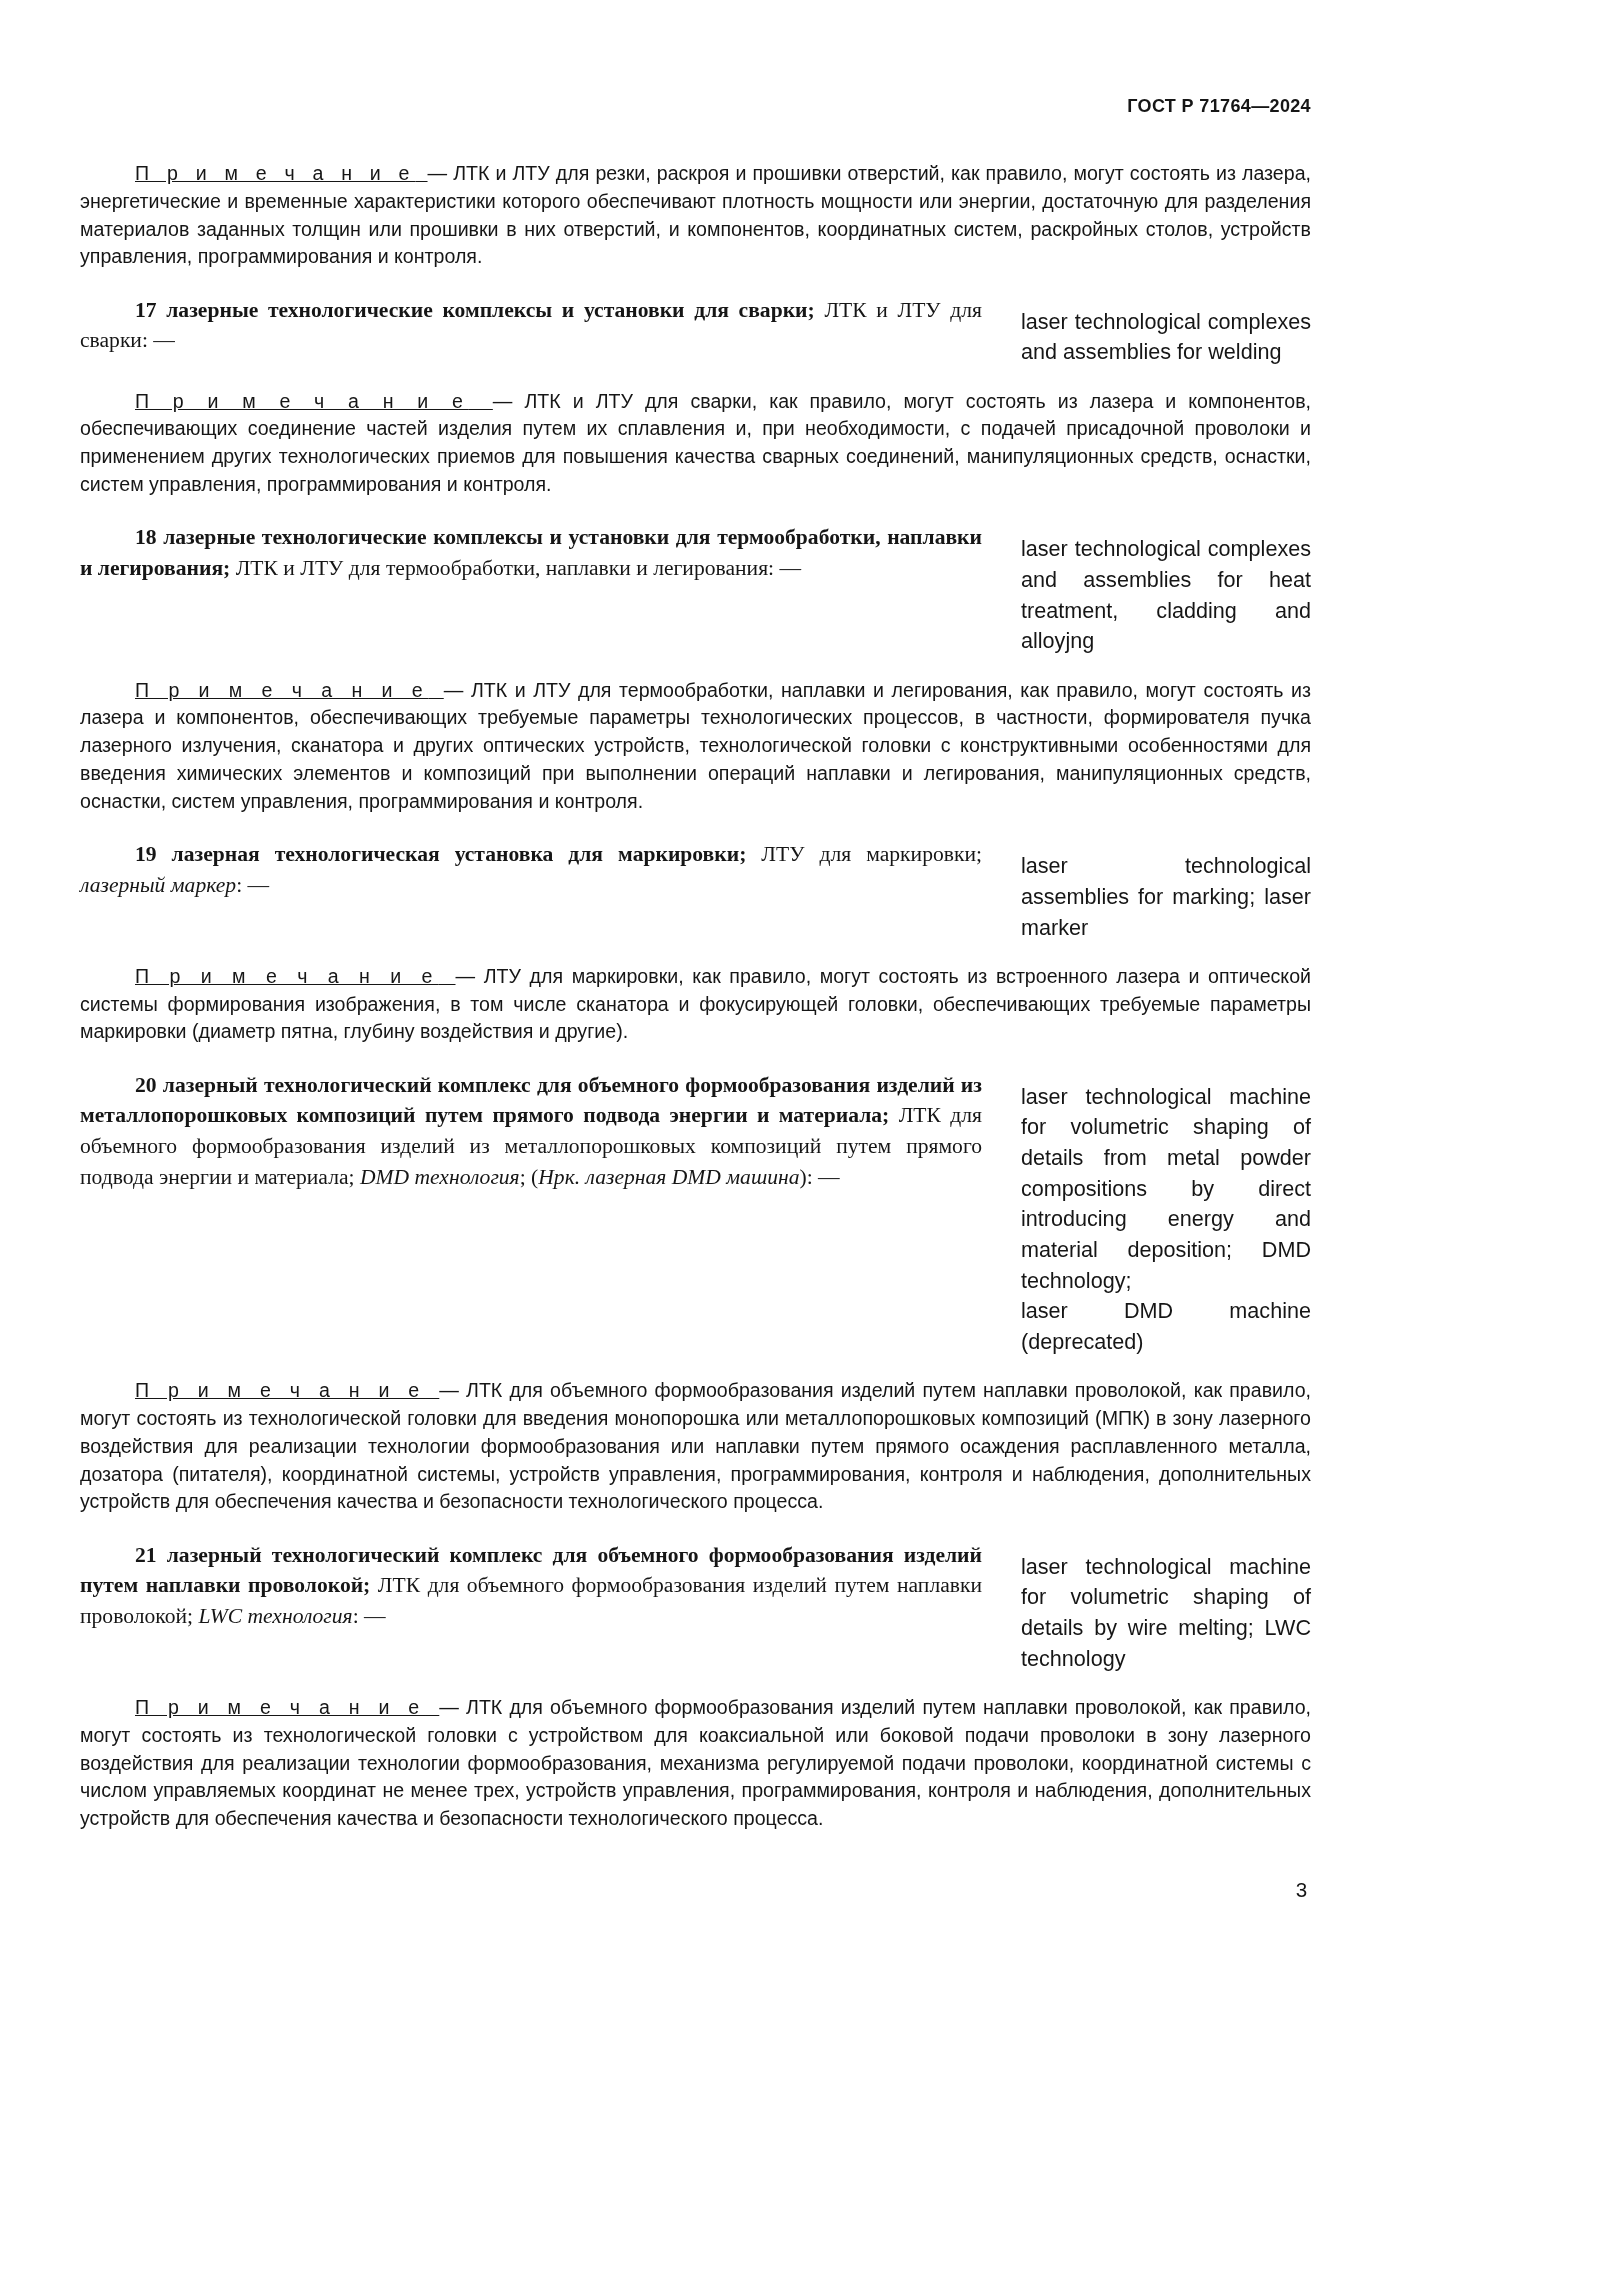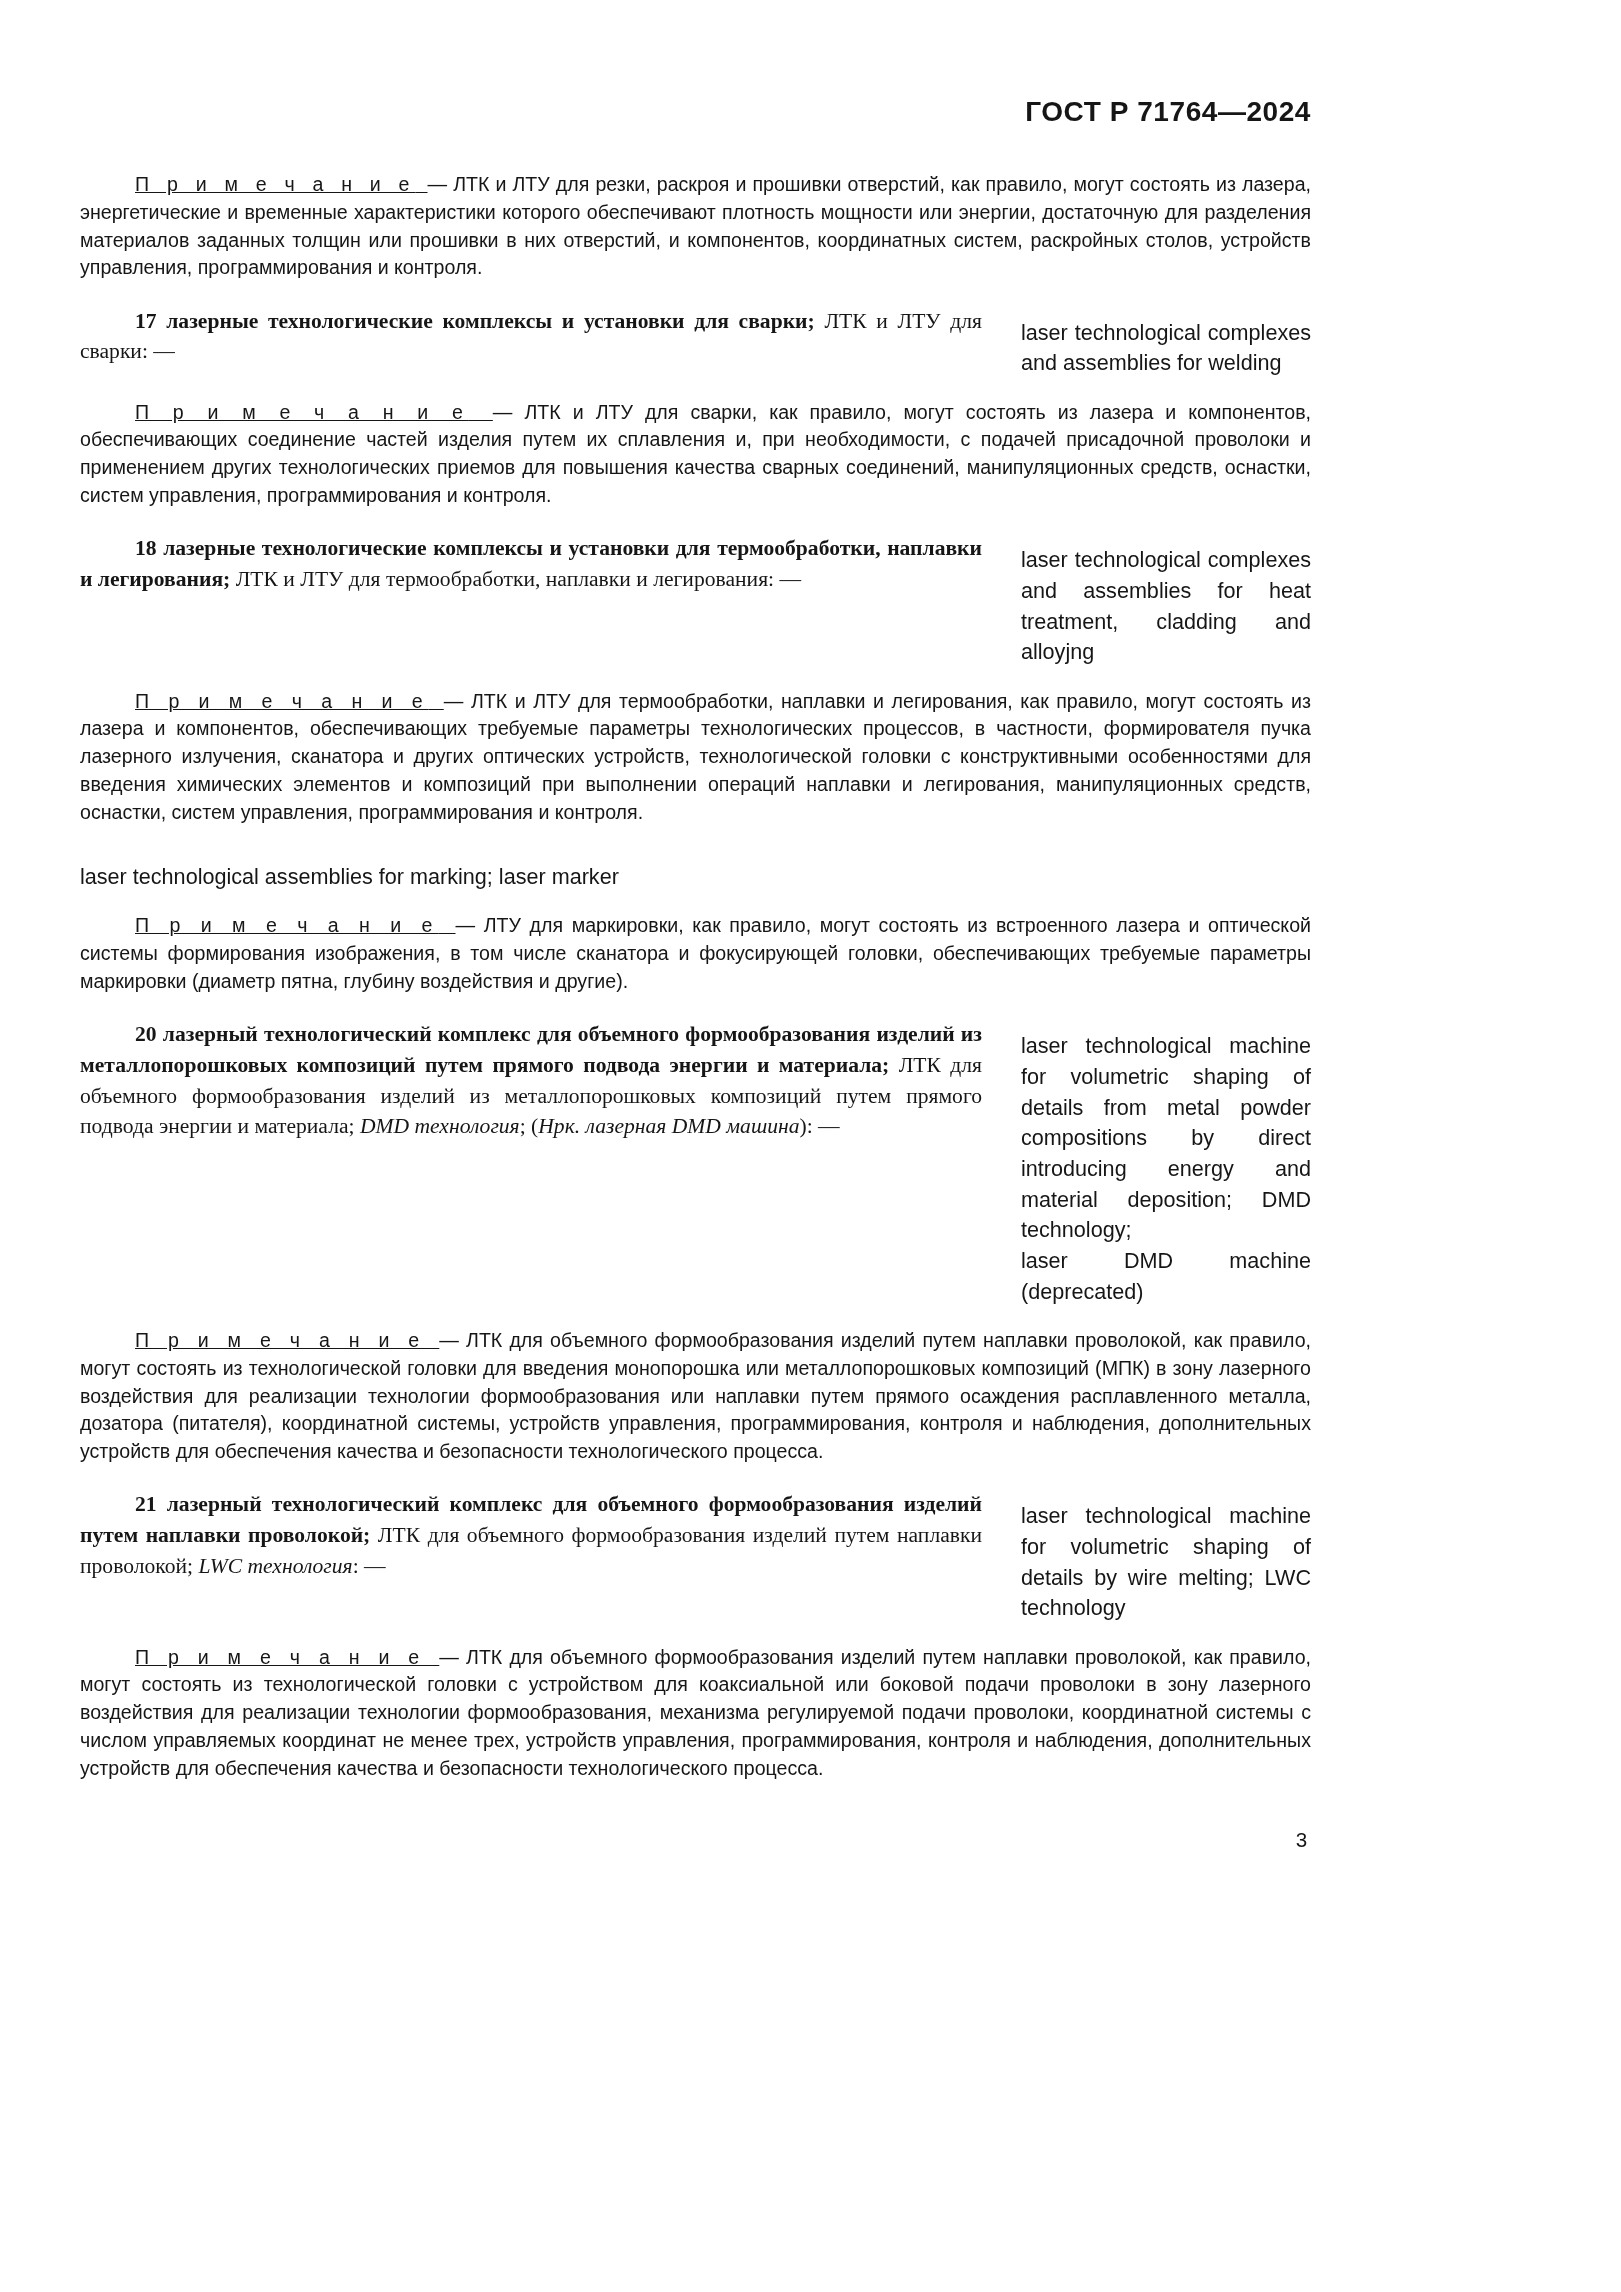--- a/index.html
+++ b/index.html
@@ -15,21 +15,21 @@
   }
   .content {
     position: absolute;
     left: 80px;
     top: 96px;
     width: 1231px;
   }
   .doc-header {
     text-align: right;
     font-weight: bold;
-    font-size: 28px;
+    font-size: 18px;
     letter-spacing: 0.02em;
     margin-bottom: 43px;
   }
   p.note {
     font-size: 19.6px;
     line-height: 1.42;
     text-align: justify;
     text-indent: 55px;
     margin-bottom: 17.6px;
   }
@@ -85,20 +85,21 @@
 
     <div class="term-row">
       <div class="term-ru"><b>18 лазерные технологические комплексы и установки для термообработки, наплавки и легирования;</b><span> ЛТК и ЛТУ для термообработки, наплавки и легирования: —</span></div>
       <div class="term-en">
           <p>laser technological complexes and assemblies for heat treatment, cladding and alloyjng</p>
         </div>
     </div>
     <p class="note"><span class="note-label">П р и м е ч а н и е</span><span>— ЛТК и ЛТУ для термообработки, наплавки и легирования, как правило, могут состоять из лазера и компонентов, обеспечивающих требуемые параметры технологических процессов, в частности, формирователя пучка лазерного излучения, сканатора и других оптических устройств, технологической головки с конструктивными особенностями для введения химических элементов и композиций при выполнении операций наплавки и легирования, манипуляционных средств, оснастки, систем управления, программирования и контроля.</span></p>
 
     <div class="term-row">
+      <div class="term-ru"><b>19 лазерная технологическая установка для маркировки;</b><span> ЛТУ для маркировки; </span><i>лазерный маркер</i><span>: —</span></div>
       <div class="term-en">
           <p>laser technological assemblies for marking; laser marker</p>
         </div>
     </div>
     <p class="note"><span class="note-label">П р и м е ч а н и е</span><span>— ЛТУ для маркировки, как правило, могут состоять из встроенного лазера и оптической системы формирования изображения, в том числе сканатора и фокусирующей головки, обеспечивающих требуемые параметры маркировки (диаметр пятна, глубину воздействия и другие).</span></p>
 
     <div class="term-row">
       <div class="term-ru"><b>20 лазерный технологический комплекс для объемного формообразования изделий из металлопорошковых композиций путем прямого подвода энергии и материала;</b><span> ЛТК для объемного формообразования изделий из металлопорошковых композиций путем прямого подвода энергии и материала; </span><i>DMD технология</i><span>; (</span><i>Нрк. лазерная DMD машина</i><span>): —</span></div>
       <div class="term-en">
           <p>laser technological machine for volumetric shaping of details from metal powder compositions by direct introducing energy and material deposition; DMD technology;</p>

